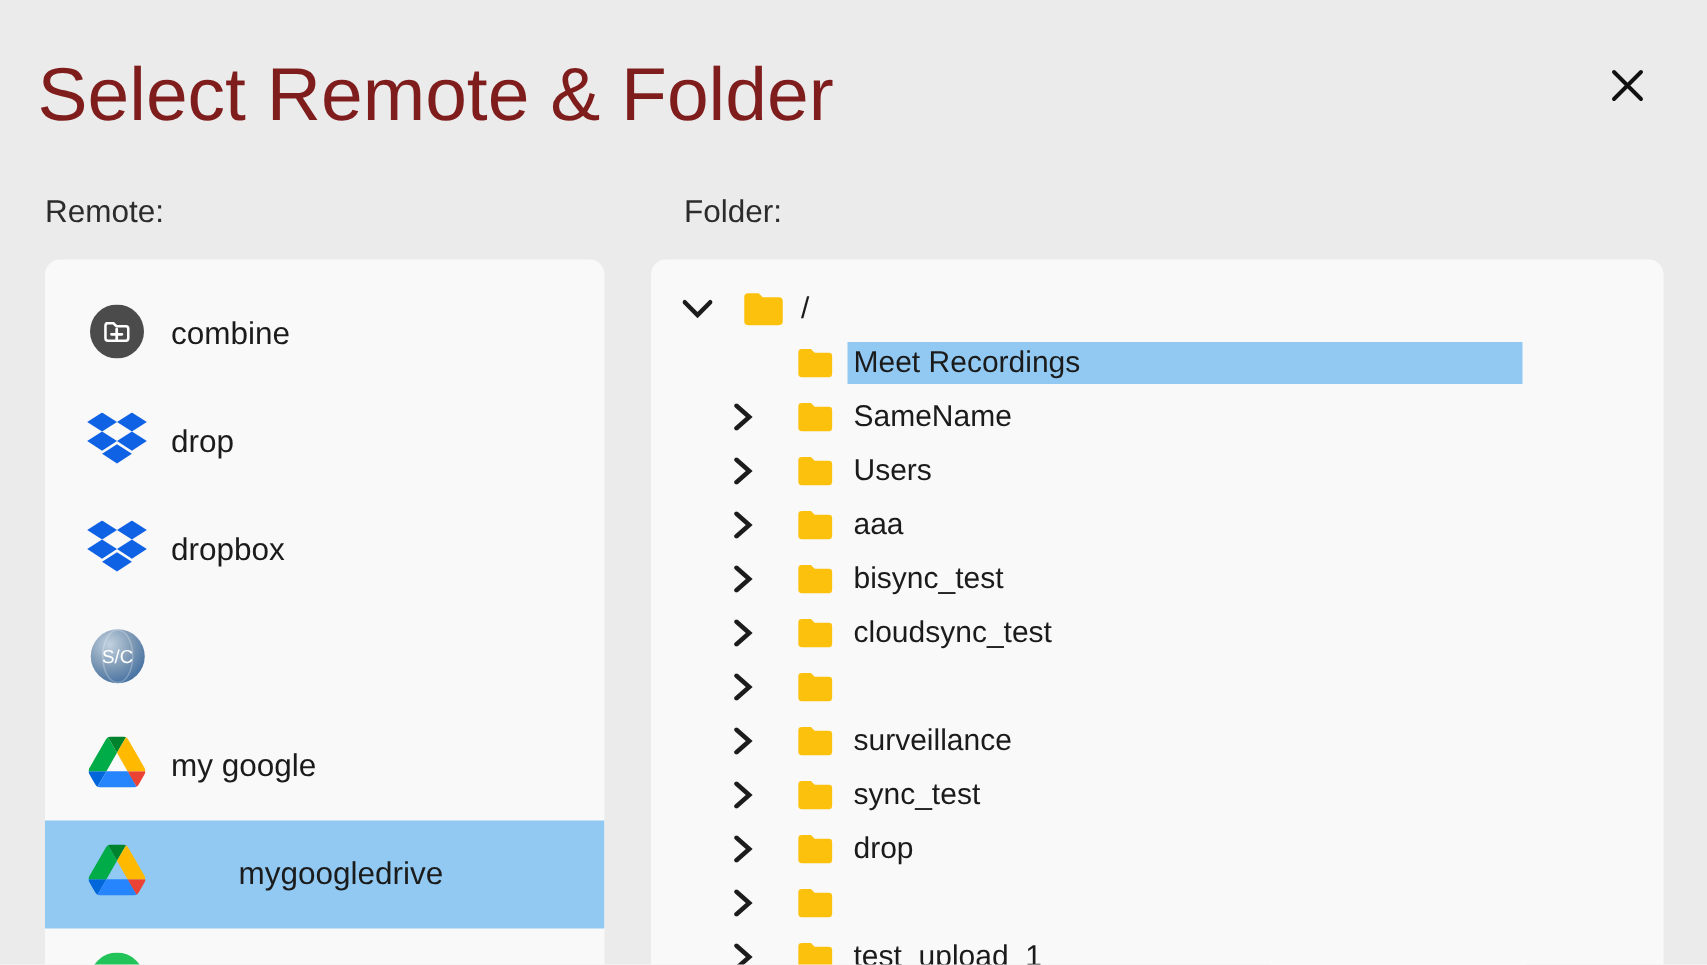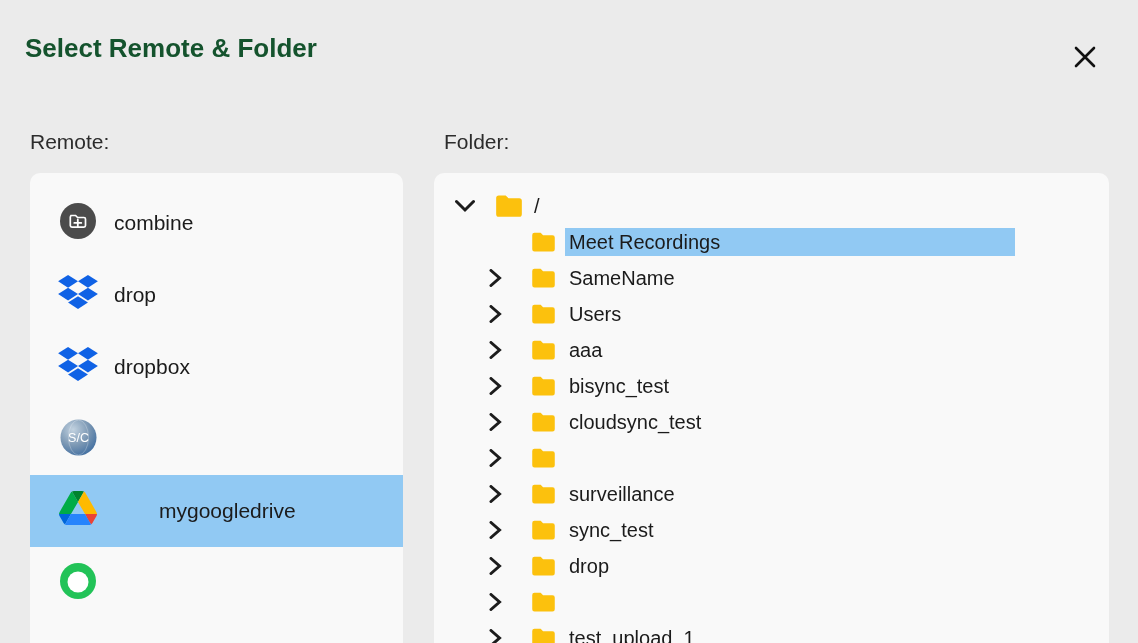--- a/index.html
+++ b/index.html
@@ -4,32 +4,32 @@
 <style>
   html,body{margin:0;padding:0;}
   body{
     width:1138px;height:643px;overflow:hidden;position:relative;
     background:var(--bg,#ebebeb);
     font-family:"Liberation Sans",sans-serif;
     -webkit-font-smoothing:antialiased;
   }
   .title{
     position:absolute;left:25px;top:33px;margin:0;
-    font-size:26px;font-weight:700;color:#14532d;line-height:1.2;
+    font-size:50px;font-weight:400;color:#7f1d1d;line-height:1.2;
   }
   .close-btn{
     position:absolute;left:1070px;top:42px;width:30px;height:30px;
     background:transparent;border:none;padding:2px;cursor:pointer;
     display:flex;align-items:center;justify-content:center;
   }
   .sec-label{
     position:absolute;top:130px;font-size:21px;color:#2c2c2c;
   }
   .sec-label.remote{left:30px;}
-  .sec-label.folder{left:444px;}
+  .sec-label.folder{left:456px;}
   .panel{
     position:absolute;top:173px;background:var(--panel,#f9f9f9);
     border-radius:10px;overflow:hidden;
   }
   .panel.remote{left:30px;width:373px;height:560px;padding-top:14px;box-sizing:border-box;}
   .panel.folder{left:434px;width:675px;height:560px;padding-top:15px;box-sizing:border-box;}
 
   .remote-row{
     height:72px;display:flex;align-items:center;padding-left:28px;
     cursor:pointer;
@@ -111,31 +111,44 @@
               <stop offset="55%" stop-color="#7c98b4"></stop>
               <stop offset="100%" stop-color="#3f6da0"></stop>
             </radialGradient>
           </defs>
           <circle cx="18.5" cy="18.5" r="18" fill="url(#smbg)"></circle>
           <ellipse cx="18.5" cy="18.5" rx="10" ry="17.5" fill="none" stroke="#ffffff" stroke-opacity="0.25" stroke-width="1"></ellipse>
           <text x="18.5" y="23" text-anchor="middle" font-family="Liberation Sans, sans-serif" font-size="12.5" fill="#ffffff">S/C</text>
         </svg>
       </span>
     </div>
-    <div class="remote-row selected">
+    <div class="remote-row">
       <span class="ricon">
         <svg width="38" height="34" viewBox="0 0 87.3 78">
           <path fill="#0066da" d="m6.6 66.85 3.85 6.65c.8 1.4 1.95 2.5 3.3 3.3l13.75-23.8h-27.5c0 1.55.4 3.1 1.2 4.5z"></path>
           <path fill="#00ac47" d="m43.65 25-13.75-23.8c-1.35.8-2.5 1.9-3.3 3.3l-25.4 44a9.06 9.06 0 0 0-1.2 4.5h27.5z"></path>
           <path fill="#ea4335" d="m73.55 76.8c1.35-.8 2.5-1.9 3.3-3.3l1.6-2.75 7.65-13.25c.8-1.4 1.2-2.95 1.2-4.5h-27.5l5.85 11.5z"></path>
           <path fill="#00832d" d="m43.65 25 13.75-23.8c-1.35-.8-2.9-1.2-4.5-1.2h-18.5c-1.6 0-3.15.45-4.5 1.2z"></path>
           <path fill="#2684fc" d="m59.8 53h-32.3l-13.75 23.8c1.35.8 2.9 1.2 4.5 1.2h50.8c1.6 0 3.15-.45 4.5-1.2z"></path>
           <path fill="#ffba00" d="m73.4 26.5-12.7-22c-.8-1.4-1.95-2.5-3.3-3.3l-13.75 23.8 16.15 28h27.45c0-1.55-.4-3.1-1.2-4.5z"></path>
         </svg>
       </span>
+      <span class="rlabel">my google</span>
+    </div>
+    <div class="remote-row selected">
+      <span class="ricon">
+        <svg width="38" height="34" viewBox="0 0 87.3 78">
+          <path fill="#0066da" d="m6.6 66.85 3.85 6.65c.8 1.4 1.95 2.5 3.3 3.3l13.75-23.8h-27.5c0 1.55.4 3.1 1.2 4.5z"></path>
+          <path fill="#00ac47" d="m43.65 25-13.75-23.8c-1.35.8-2.5 1.9-3.3 3.3l-25.4 44a9.06 9.06 0 0 0-1.2 4.5h27.5z"></path>
+          <path fill="#ea4335" d="m73.55 76.8c1.35-.8 2.5-1.9 3.3-3.3l1.6-2.75 7.65-13.25c.8-1.4 1.2-2.95 1.2-4.5h-27.5l5.85 11.5z"></path>
+          <path fill="#00832d" d="m43.65 25 13.75-23.8c-1.35-.8-2.9-1.2-4.5-1.2h-18.5c-1.6 0-3.15.45-4.5 1.2z"></path>
+          <path fill="#2684fc" d="m59.8 53h-32.3l-13.75 23.8c1.35.8 2.9 1.2 4.5 1.2h50.8c1.6 0 3.15-.45 4.5-1.2z"></path>
+          <path fill="#ffba00" d="m73.4 26.5-12.7-22c-.8-1.4-1.95-2.5-3.3-3.3l-13.75 23.8 16.15 28h27.45c0-1.55-.4-3.1-1.2-4.5z"></path>
+        </svg>
+      </span>
       <span class="rlabel">mygoogledrive</span>
     </div>
     <div class="remote-row">
       <span class="ricon">
         <svg width="36" height="36" viewBox="0 0 36 36">
           <circle cx="18" cy="18" r="18" fill="#22c358"></circle>
           <circle cx="18" cy="19" r="10.5" fill="#ffffff"></circle>
         </svg>
       </span>
       <span class="rlabel"></span>

